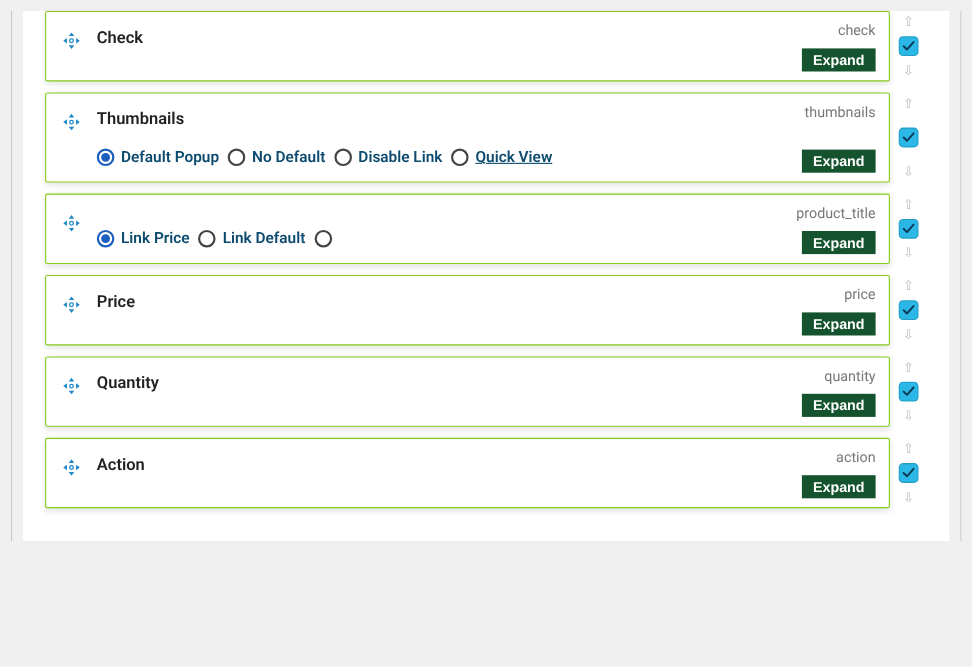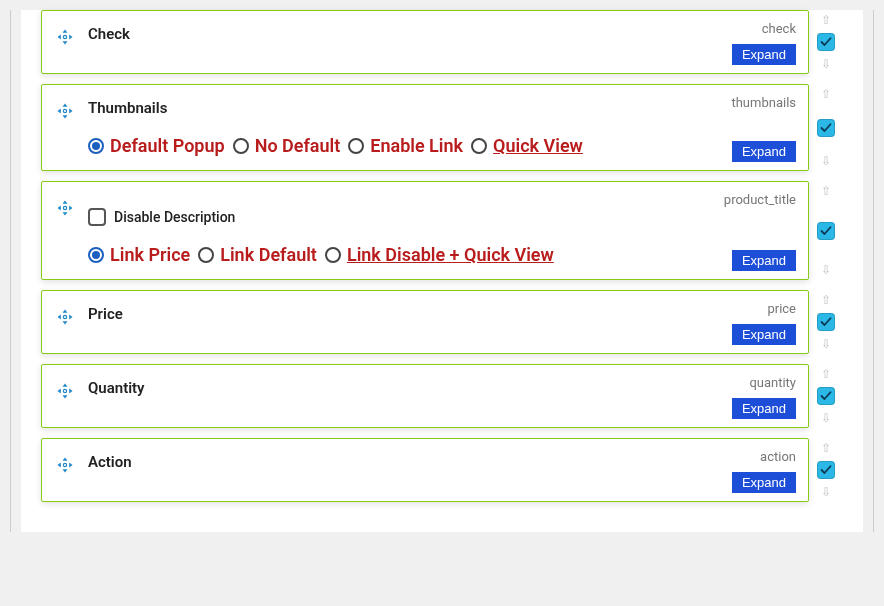--- a/index.html
+++ b/index.html
@@ -89,22 +89,22 @@
   .radio:checked::after {
     content: "";
     position: absolute;
     top: 2px; left: 2px;
     width: 8px; height: 8px;
     border-radius: 50%;
     background: #1b5fbf;
   }
   .radio-label {
     font-weight: 600;
-    font-size: 18px;
-    color: #b91c1c;
+    font-size: 14px;
+    color: #0c4a6e;
     margin-right: 4px;
     margin-left: 2px;
   }
   .radio-label.underline { text-decoration: underline; }
   .cbox {
     appearance: none;
     width: 18px; height: 18px;
     border: 2px solid #555;
     border-radius: 4px;
     background: #fff;
@@ -118,28 +118,28 @@
     flex-direction: column;
     align-items: flex-end;
     justify-content: space-between;
     padding: 10px 12px 8px 0;
   }
   .slug {
     font-size: 13px;
     color: #777;
   }
   .expand-btn {
-    background: #1d4ed8;
+    background: #14532d;
     color: #fff;
     border: none;
     font-size: 13px;
     padding: 3px 10px;
     cursor: pointer;
     margin-top: 8px;
-    font-weight: 400;
+    font-weight: 700;
   }
   .side-col {
     width: 34px;
     display: flex;
     flex-direction: column;
     align-items: center;
     justify-content: space-between;
     padding: 4px 0;
   }
   .arrow {
@@ -212,21 +212,21 @@
             </div>
           </div>
           <div class="body-col">
             <div class="panel-title">Thumbnails</div>
             <div class="options-row">
               <input type="radio" name="thumbnails_action" class="radio" checked="" style="">
               <span class="radio-label">Default Popup</span>
               <input type="radio" name="thumbnails_action" class="radio" style="">
               <span class="radio-label">No Default</span>
               <input type="radio" name="thumbnails_action" class="radio" style="">
-              <span class="radio-label">Enable Link</span>
+              <span class="radio-label">Disable Link</span>
               <input type="radio" name="thumbnails_action" class="radio" style="">
               <span class="radio-label underline">Quick View</span>
             </div>
           </div>
           <div class="right-col">
             <div class="slug">thumbnails</div>
             <button class="expand-btn">Expand</button>
           </div>
         </div>
         <div class="side-col">
@@ -246,31 +246,26 @@
               <svg viewBox="0 0 24 24" width="20" height="20">
     <polygon points="12,3 9,7 15,7" fill="#1e88c9"></polygon>
     <polygon points="12,21 9,17 15,17" fill="#1e88c9"></polygon>
     <polygon points="3,12 7,9 7,15" fill="#1e88c9"></polygon>
     <polygon points="21,12 17,9 17,15" fill="#1e88c9"></polygon>
     <circle cx="12" cy="12" r="2" fill="none" stroke="#1e88c9" stroke-width="1.4"></circle>
   </svg>
             </div>
           </div>
           <div class="body-col">
-            <div class="checkbox-row">
-              <input type="checkbox" class="cbox" style="">
-              <span class="cbox-label">Disable Description</span>
-            </div>
             <div class="options-row">
               <input type="radio" name="products_link" class="radio" checked="" style="">
               <span class="radio-label">Link Price</span>
               <input type="radio" name="products_link" class="radio" style="">
               <span class="radio-label">Link Default</span>
               <input type="radio" name="products_link" class="radio" style="">
-              <span class="radio-label underline">Link Disable + Quick View</span>
             </div>
           </div>
           <div class="right-col">
             <div class="slug">product_title</div>
             <button class="expand-btn">Expand</button>
           </div>
         </div>
         <div class="side-col">
           <div class="arrow">⇧</div>
           <div class="toggle">

